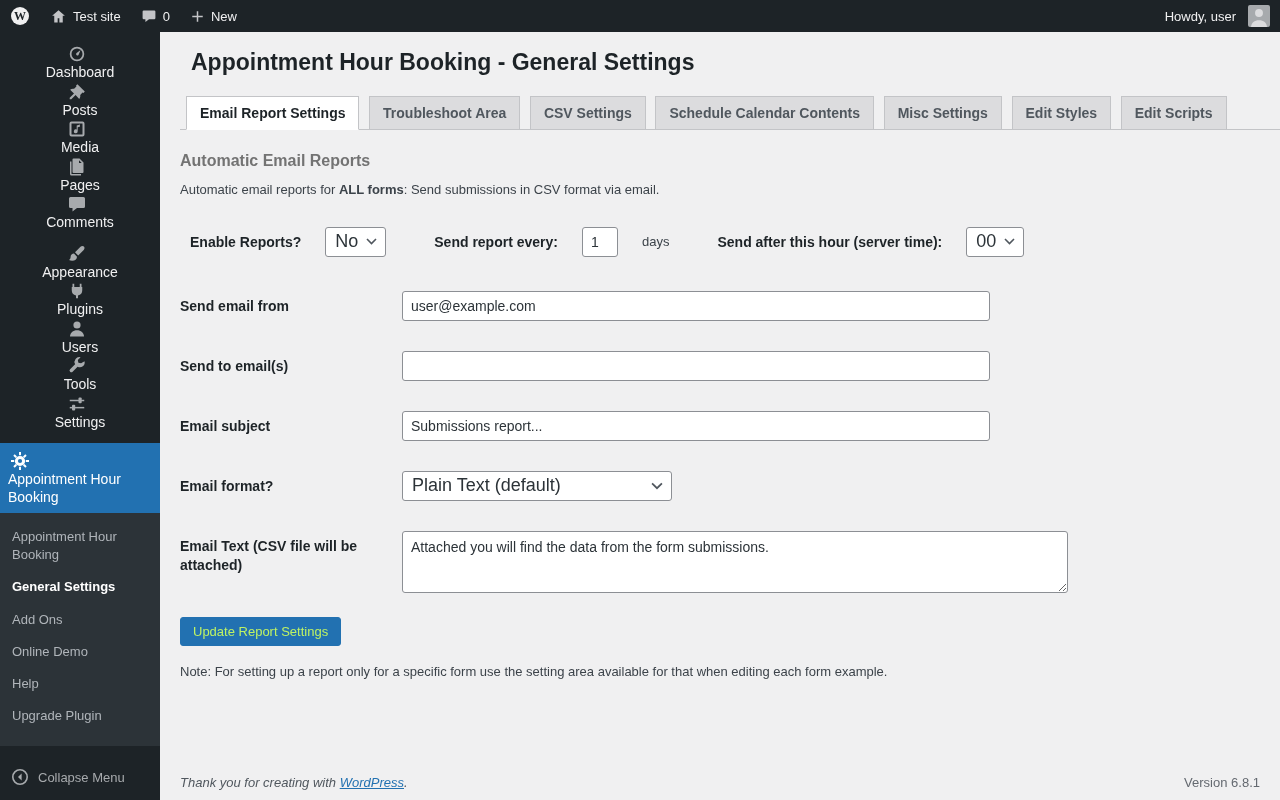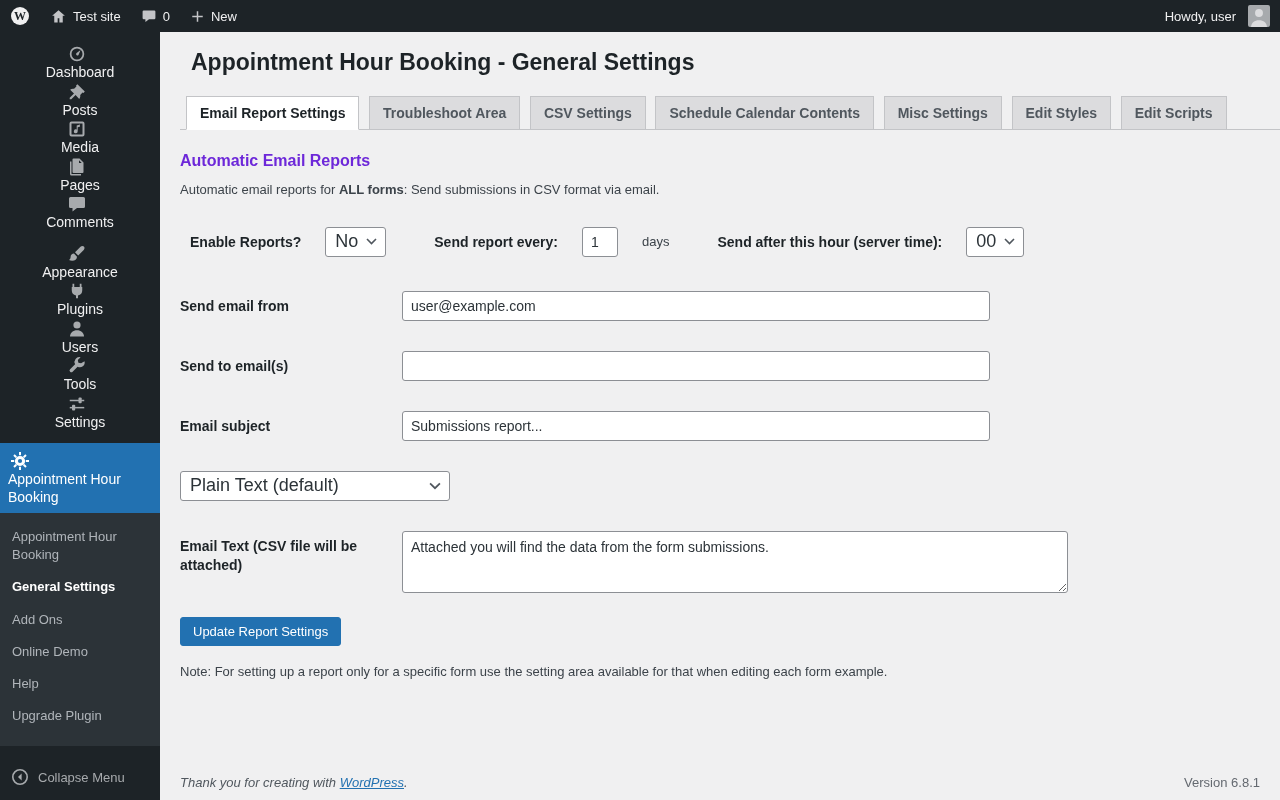--- a/index.html
+++ b/index.html
@@ -31,42 +31,42 @@
 
   
   .main { position:absolute; top:32px; left:160px; right:0; bottom:0; background:#f0f0f1; display:flex; flex-direction:column; overflow:hidden; }
   .content { padding:14px 20px 0; flex:1 1 auto; }
   h1.page-title { font-size:23px; font-weight:700; color:#1d2327; line-height:1.3; padding:2px 0 4px;margin-left:11px; }
 
   .nav-tabs { margin:14px -20px 0 0; padding-left:6px; border-bottom:1px solid #c3c4c7; }
   .nav-tab { display:inline-block; margin:0 6px -1px 0; padding:8px 13px; border:1px solid #c3c4c7; background:#dcdcde; color:#50575e; font-size:14px; font-weight:700; cursor:pointer; white-space:nowrap; }
   .nav-tab.active { background:#fff; border-bottom:1px solid #fff; color:#1d2327; }
 
-  h2.section-title { font-size:16px; font-weight:700; color:#6d28d9; margin:22px 0 12px; }
+  h2.section-title { font-size:16px; font-weight:700; color:#737373; margin:22px 0 12px; }
   .intro { font-size:13px; color:#3c434a; margin-bottom:10px; }
 
   .inline-row { display:flex; align-items:center; margin:30px 0 34px; padding-left:10px; }
   .inline-group { display:flex; align-items:center; gap:24px; }
   .inline-group + .inline-group { margin-left:48px; }
   .field-label { font-size:14px; font-weight:700; color:#1d2327; }
 
   .wp-select { display:inline-flex; align-items:center; justify-content:space-between; gap:8px; height:30px; padding:0 8px 0 9px; border:1px solid #8c8f94; border-radius:3px; background:#fff; color:#2c3338; font-size:18px; cursor:pointer; }
   .wp-select .chev { color:#50575e; flex:none; }
 
   .text-input { height:30px; border:1px solid #8c8f94; border-radius:3px; background:#fff; color:#2c3338; font-size:14px; padding:0 8px; font-family:"Liberation Sans", sans-serif; }
   .tiny-input { width:36px; }
   .wide-input { width:588px; }
   .suffix-text { font-size:13px; color:#3c434a; }
 
   .form-row { display:flex; margin-bottom:30px; }
   .form-row .row-label { width:222px; flex:none; padding-top:6px; }
   .row-label .field-label { line-height:1.35; display:block; padding-right:24px; }
   .textarea-input { width:666px; height:62px; border:1px solid #8c8f94; border-radius:3px; background:#fff; color:#2c3338; font-size:14px; padding:6px 8px; resize:both; font-family:"Liberation Sans", sans-serif; line-height:1.4; }
 
-  .button-primary { display:inline-block; background:#2271b1; border:1px solid #2271b1; color:#ffffff; font-size:13px; font-weight:400; padding:6px 12px; border-radius:3px; cursor:pointer; margin:16px 0 18px; font-family:"Liberation Sans", sans-serif; }
+  .button-primary { display:inline-block; background:#2271b1; border:1px solid #2271b1; color:#bef264; font-size:13px; font-weight:400; padding:6px 12px; border-radius:3px; cursor:pointer; margin:16px 0 18px; font-family:"Liberation Sans", sans-serif; }
   .note { font-size:13px; color:#3c434a; }
 
   .footer { flex:none; display:flex; align-items:center; justify-content:space-between; padding:10px 20px 10px; }
   .thanks { font-style:italic; color:#50575e; font-size:13px; }
   .thanks a { color:#2271b1; text-decoration:underline; font-weight:400; }
   .version { color:#646970; font-size:13px; }
 </style>
 </head>
 <body>
 
@@ -306,20 +306,23 @@
     </div>
 
     <div class="form-row">
       <div class="row-label">
           <span class="field-label">Email subject</span>
         </div>
       <input class="text-input wide-input" value="Submissions report..." style="">
     </div>
 
     <div class="form-row">
+      <div class="row-label">
+          <span class="field-label">Email format?</span>
+        </div>
       <div class="wp-select" style="width:270px">
         <span>Plain Text (default)</span>
         <span class="chev">
             <svg width="12" height="8" viewBox="0 0 11 7">
               <path d="M1 1l4.5 4.5L10 1" fill="none" stroke="currentColor" stroke-width="1.6"></path>
             </svg>
           </span>
       </div>
     </div>
 

